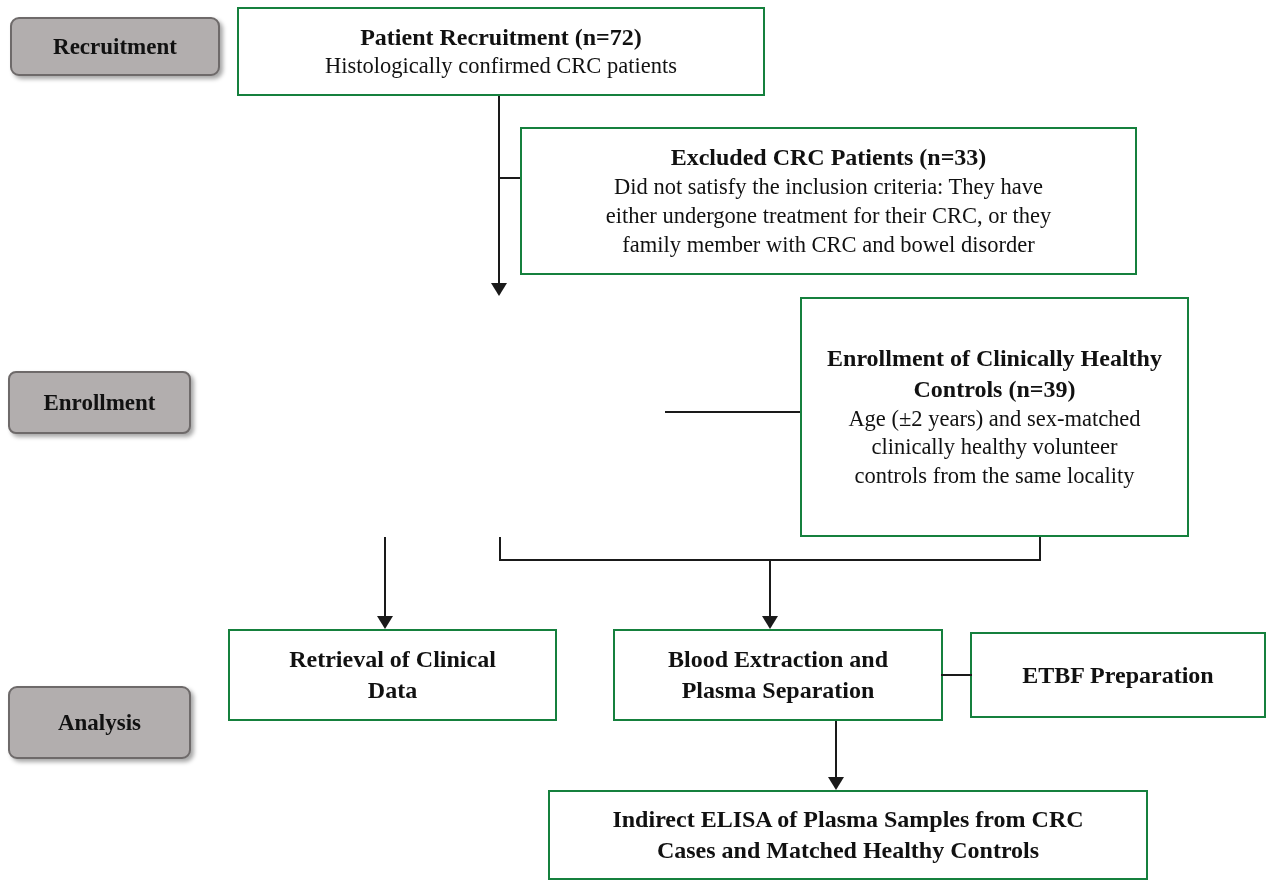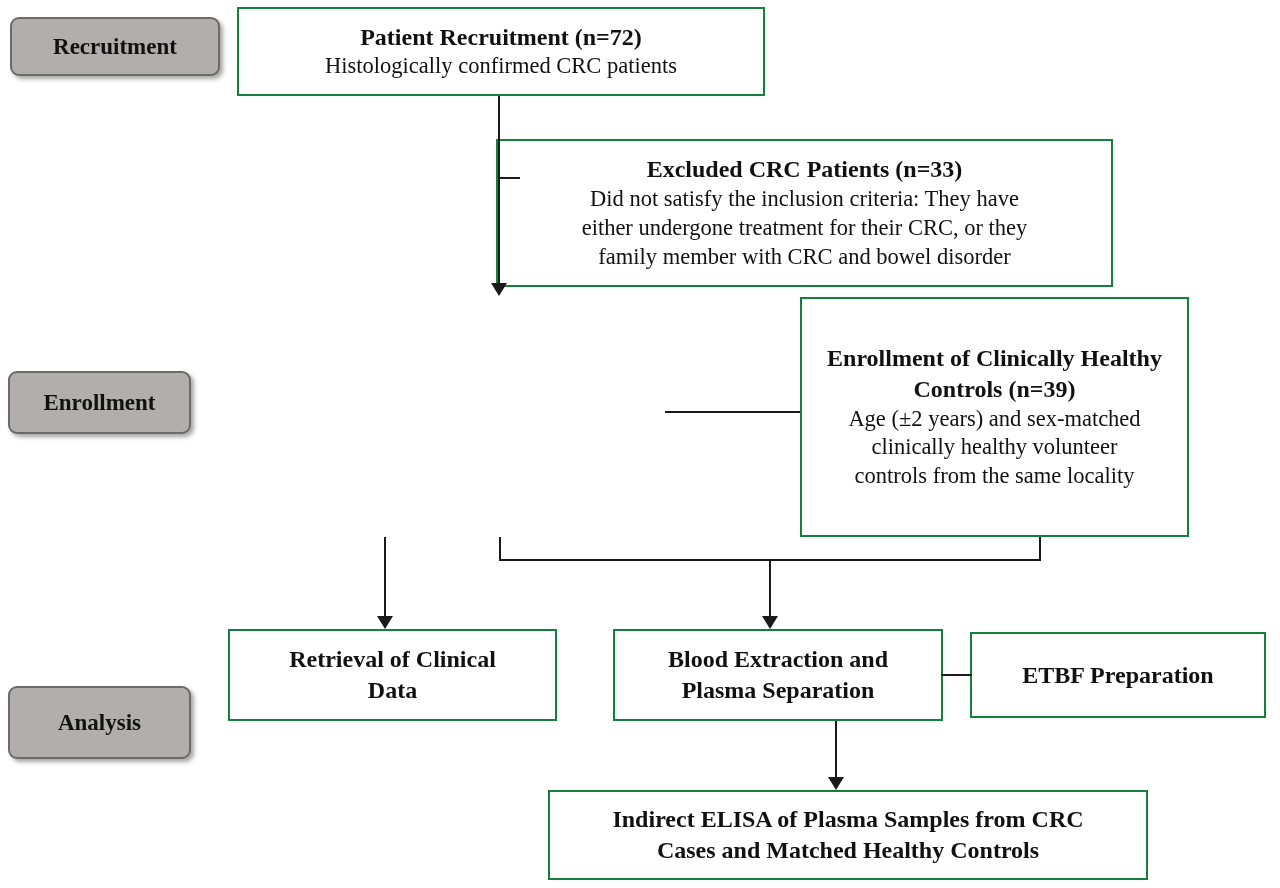--- a/index.html
+++ b/index.html
@@ -58,25 +58,25 @@
   .arrow-down {
     position: absolute;
     width: 0; height: 0;
     border-left: 8px solid transparent;
     border-right: 8px solid transparent;
     border-top: 13px solid #1a1a1a;
   }
 
   
   #stage-recruitment { left: 10px;  top: 17px;  width: 210px; height: 59px; }
-  #stage-enrollment  { left: 8px;   top: 371px; width: 183px; height: 63px; }
+  #stage-enrollment  { left: 8px;   top: 371px; width: 183px; height: 63px; border-radius: 8px; }
   #stage-analysis    { left: 8px;   top: 686px; width: 183px; height: 73px; }
 
   #box-patient-recruitment { left: 237px; top: 7px;   width: 528px; height: 89px; }
-  #box-excluded            { left: 496px; top: 127px; width: 617px; height: 148px; margin-top: 12px; }
+  #box-excluded            { left: 520px; top: 127px; width: 617px; height: 148px; }
   #box-enrollment-crc      { left: 207px; top: 297px; width: 458px; height: 240px; }
   #box-enrollment-controls { left: 800px; top: 297px; width: 389px; height: 240px; }
   #box-retrieval           { left: 228px; top: 629px; width: 329px; height: 92px; }
   #box-blood               { left: 613px; top: 629px; width: 330px; height: 92px; }
   #box-etbf                { left: 970px; top: 632px; width: 296px; height: 86px; }
   #box-elisa               { left: 548px; top: 790px; width: 600px; height: 90px; }
 
   #ln-recruit-down   { left: 498px;  top: 96px;  width: 2px;   height: 188px; }
   #ar-recruit        { left: 491px;  top: 283px; }
   #ln-excluded-stub  { left: 499px;  top: 177px; width: 21px;  height: 2px; }

